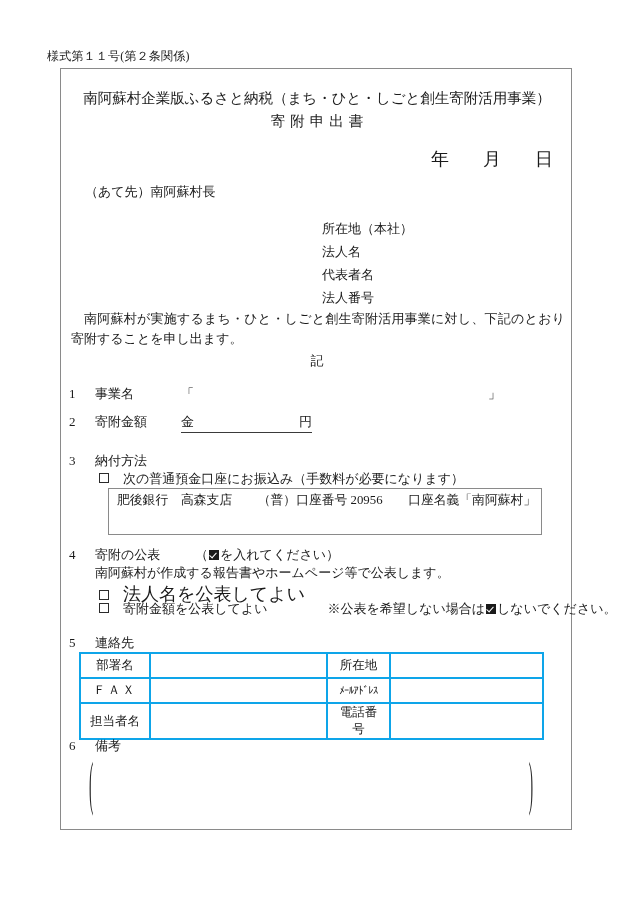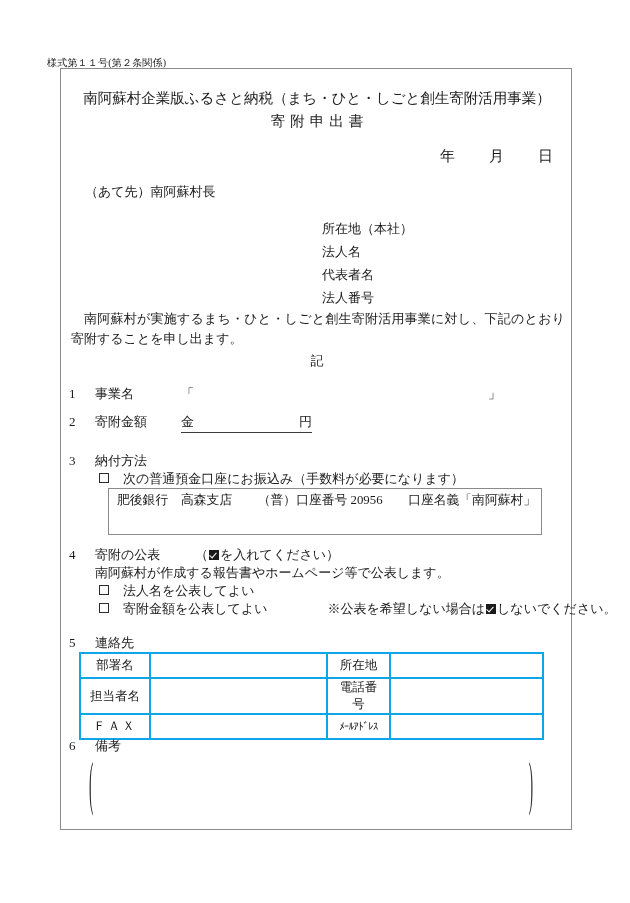--- a/index.html
+++ b/index.html
@@ -19,22 +19,22 @@
     position: absolute;
     left: 0;
     top: 0;
     width: 630px;
     height: 903px;
   }
   
   .form-number {
     position: absolute;
     left: 47px;
-    top: 56px;
-    font-size: 10px;
+    top: 48px;
+    font-size: 12px;
     letter-spacing: 0.2px;
     white-space: nowrap;
   }
   
   .frame {
     position: absolute;
     left: 60px;
     top: 68px;
     width: 512px;
     height: 762px;
@@ -59,21 +59,21 @@
   .title-2 {
     left: 0; top: 43px; width: 512px;
     text-align: center;
     font-size: 14.5px;
     letter-spacing: 5px;
     text-indent: 5px;
   }
   .date-line {
     left: 0; top: 78px; width: 492px;
     text-align: right;
-    font-size: 15px;
+    font-size: 18px;
     letter-spacing: 0px;
   }
   .date-line span { display: inline-block; }
   .sp-a { width: 34px; }
   .sp-b { width: 34px; }
 
   .addressee {
     left: 24px; top: 114px;
     font-size: 13px;
   }
@@ -179,21 +179,21 @@
   }
   .item-4-note {
     position: absolute;
     left: 34px; top: 495px;
     font-size: 13px;
     white-space: nowrap;
   }
   .item-4-c1 {
     position: absolute;
     left: 38px; top: 513px;
-    font-size: 13px;
+    font-size: 18px;
     white-space: nowrap;
   }
   .item-4-c2 {
     position: absolute;
     left: 38px; top: 531px;
     font-size: 13px;
     white-space: nowrap;
   }
   .gap-note { display: inline-block; width: 60px; }
 
@@ -305,31 +305,31 @@
       </div>
       <table class="contact-table">
         <tbody>
           <tr>
             <td class="c-lbl">部署名</td>
             <td class="c-val"></td>
             <td class="c-lbl2">所在地</td>
             <td class="c-val2"></td>
           </tr>
           <tr>
+            <td class="c-lbl fax-label">ＦＡＸ</td>
+            <td class="c-val"></td>
+            <td class="c-lbl2 kana-small">ﾒｰﾙｱﾄﾞﾚｽ</td>
+            <td class="c-val2"></td>
+          </tr>
+          <tr>
             <td class="c-lbl">担当者名</td>
             <td class="c-val"></td>
             <td class="c-lbl2">電話番号</td>
             <td class="c-val2"></td>
           </tr>
-          <tr>
-            <td class="c-lbl fax-label">ＦＡＸ</td>
-            <td class="c-val"></td>
-            <td class="c-lbl2 kana-small">ﾒｰﾙｱﾄﾞﾚｽ</td>
-            <td class="c-val2"></td>
-          </tr>
         </tbody>
       </table>
 
       <div class="item item-6">
         <span class="num">6</span><span>備考</span>
       </div>
       <div class="remarks-area">
         <span class="brace brace-l">(</span>
         <span class="brace brace-r">)</span>
       </div>

